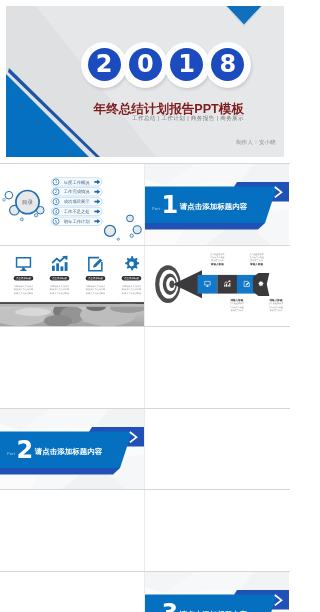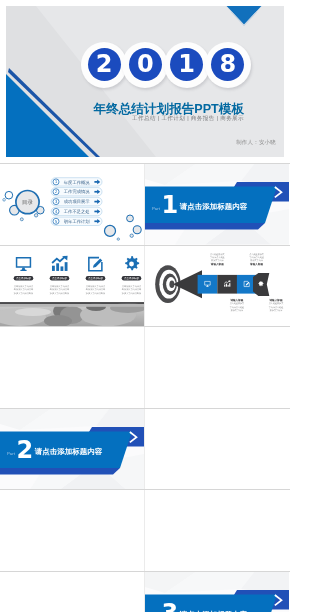--- a/index.html
+++ b/index.html
@@ -14,21 +14,21 @@
                background:#dfe0e2;overflow:hidden;}
   .cover-svg{position:absolute;left:0;top:0;width:278px;height:151px;}
   .num-row{position:absolute;left:75px;top:35.5px;display:flex;}
   .num{width:46px;height:46px;border-radius:50%;background:#fdfdfd;
        display:flex;align-items:center;justify-content:center;
        margin-right:-4.7px;box-shadow:1.2px 2px 2.6px rgba(80,80,90,.17);position:relative;}
   .num span{width:33px;height:33px;border-radius:50%;background:#1b4bbe;
         color:#fff;font-size:24px;line-height:33px;text-align:center;font-weight:700;
         font-family:"DejaVu Sans",sans-serif;}
   .cover-title{position:absolute;left:0;top:94.5px;width:238px;text-align:right;
-       font-size:12.6px;font-weight:700;color:#0369a1;letter-spacing:0px;}
+       font-size:12.6px;font-weight:700;color:#7f1d1d;letter-spacing:0px;}
   .cover-sub{position:absolute;left:0;top:108.5px;width:238px;text-align:right;
        font-size:5.6px;color:#77787a;letter-spacing:.35px;}
   .cover-author{position:absolute;left:0;top:132.5px;width:270px;text-align:right;
        font-size:5.4px;color:#8a8a8a;letter-spacing:.3px;}
 
   
   .grid{position:absolute;left:0;top:163px;width:290px;height:449px;}
   .cell{position:absolute;width:144px;height:81.5px;background:#fff;overflow:hidden;}
   .cell.c0{left:0;} .cell.c1{left:145px;}
   .vsep{position:absolute;left:144px;top:163px;width:1px;height:449px;background:#ebebeb;}

